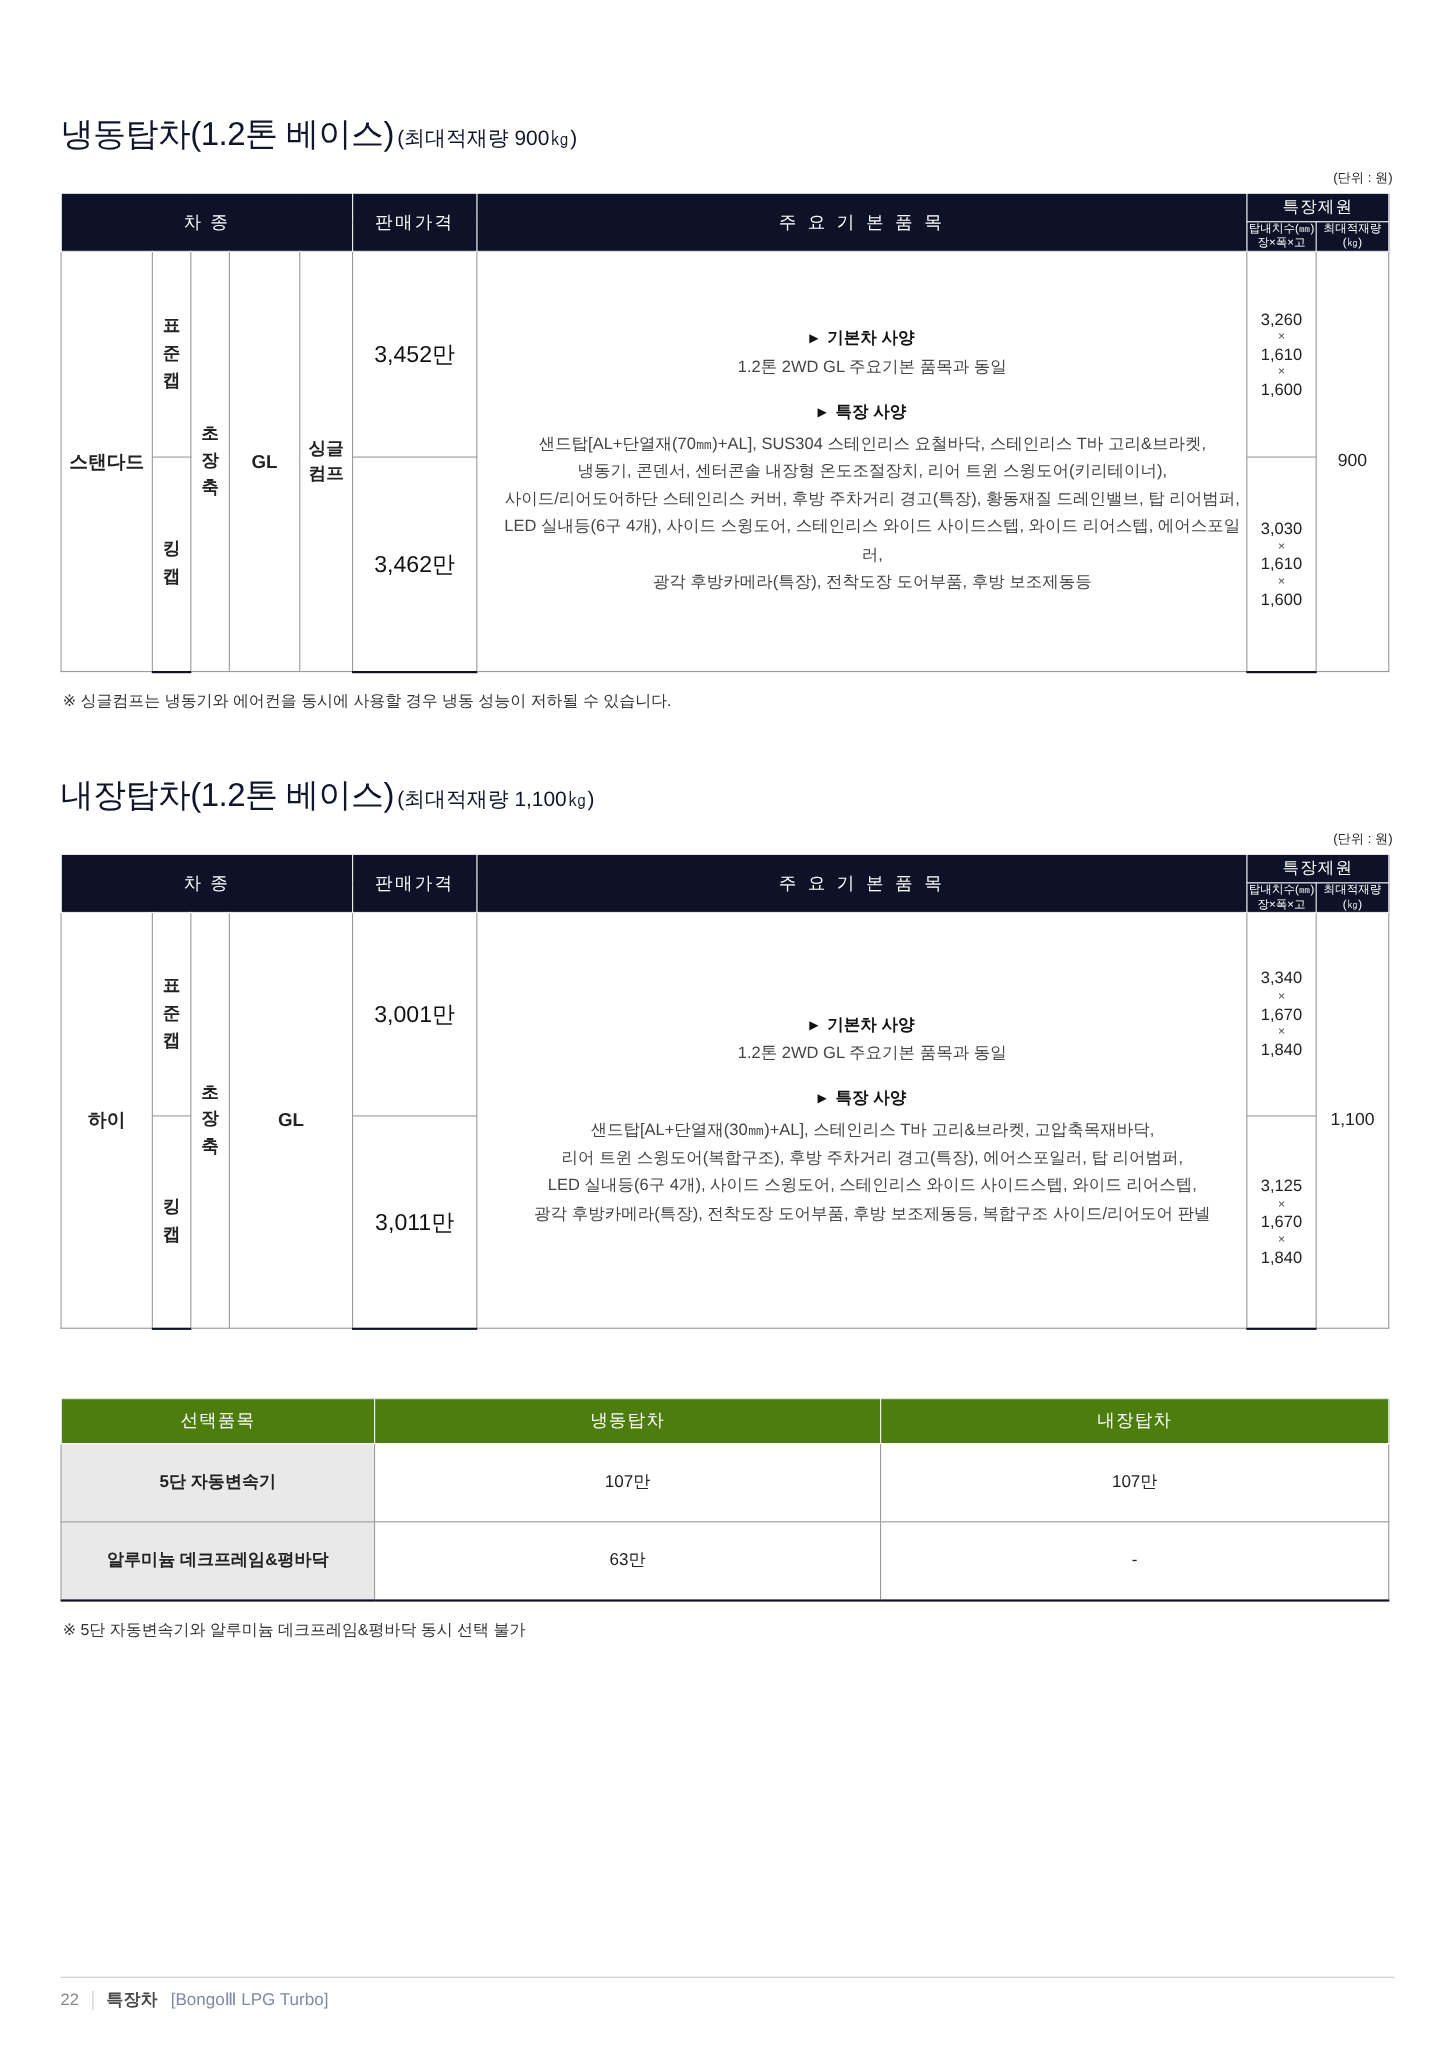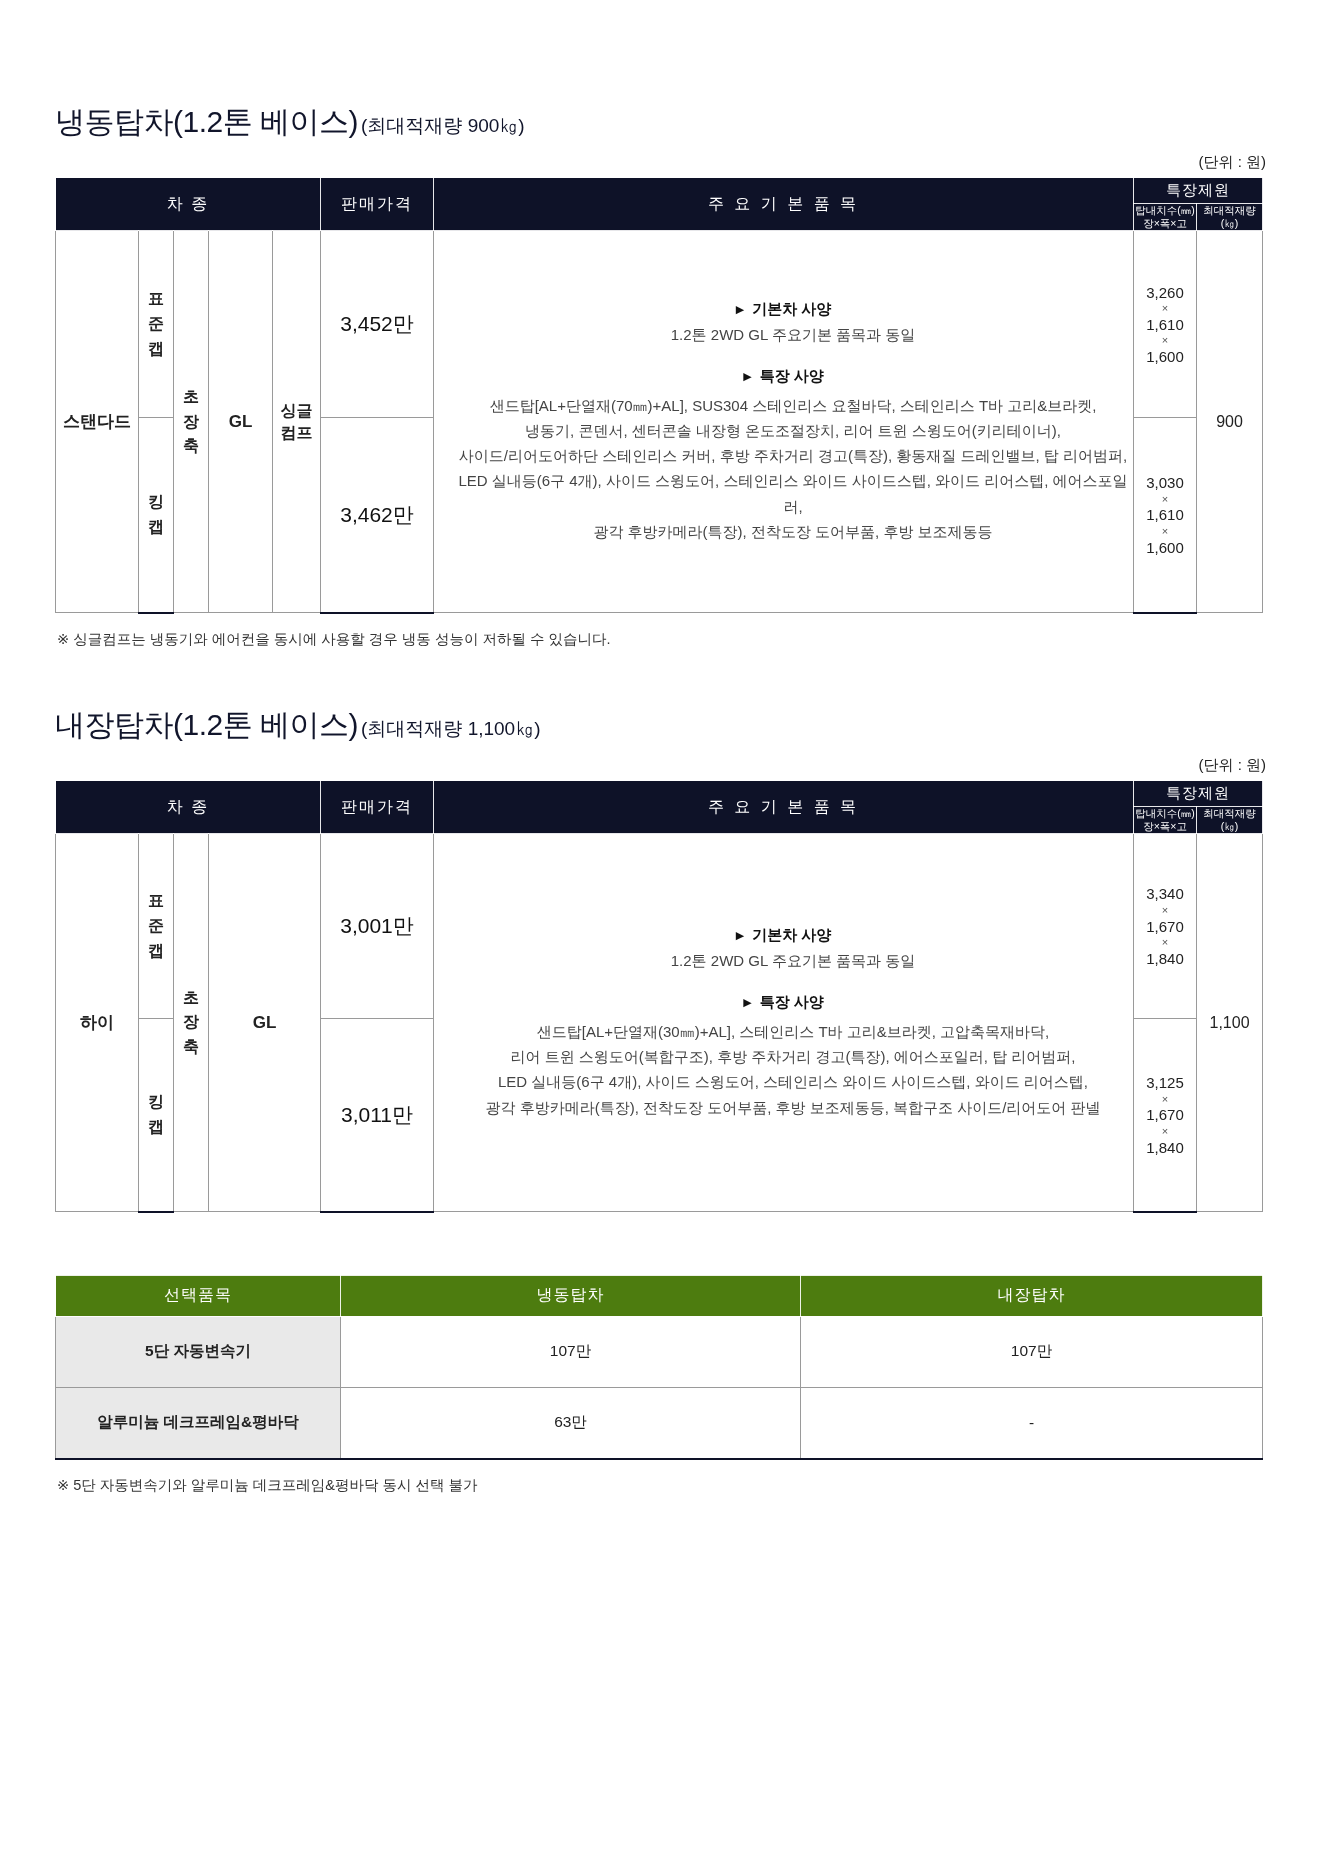--- a/index.html
+++ b/index.html
@@ -12,21 +12,21 @@
     overflow:hidden;
     box-sizing:border-box;
     padding:0 55px;
   }
   
   .sec-title{margin:0;line-height:1.1;}
   .sec-title .t-main{font-size:30px;font-weight:400;color:#11152b;letter-spacing:-0.5px;}
   .sec-title .t-sub{font-size:19px;font-weight:400;color:#11152b;margin-left:3px;}
   .title-1{padding-top:104px;}
   .title-2{margin-top:58px;}
-  .unit-note{text-align:right;font-size:15px;color:#222;margin:14px 2px 5px 0;}
+  .unit-note{text-align:right;font-size:12px;color:#222;margin:14px 2px 5px 0;}
   
   table.spec{border-collapse:collapse;table-layout:fixed;width:1207px;}
   table.spec th{
     background:#0e1228;color:#fff;font-weight:500;
     border:1px solid rgba(255,255,255,.9);
     padding:0;vertical-align:middle;text-align:center;
   }
   table.spec .h-main{font-size:16px;letter-spacing:2px;}
   table.spec .h-items{font-size:16px;letter-spacing:3px;}
   table.spec .h-spec{font-size:15px;letter-spacing:1px;}
@@ -245,14 +245,20 @@
     <tr class="last">
       <td class="opt-label">알루미늄 데크프레임&amp;평바닥</td>
       <td>63만</td>
       <td>-</td>
     </tr>
   </tbody>
     </table>
 
   <div class="footnote">※ 5단 자동변속기와 알루미늄 데크프레임&amp;평바닥 동시 선택 불가</div>
 
+  <div class="footer">
+    <span class="pnum">22</span>
+    <span class="fdiv"></span>
+    <span class="fsec">특장차</span>
+    <span class="fmodel">[BongoⅢ LPG Turbo]</span>
+  </div>
 
 </div>
 
 </body></html>

